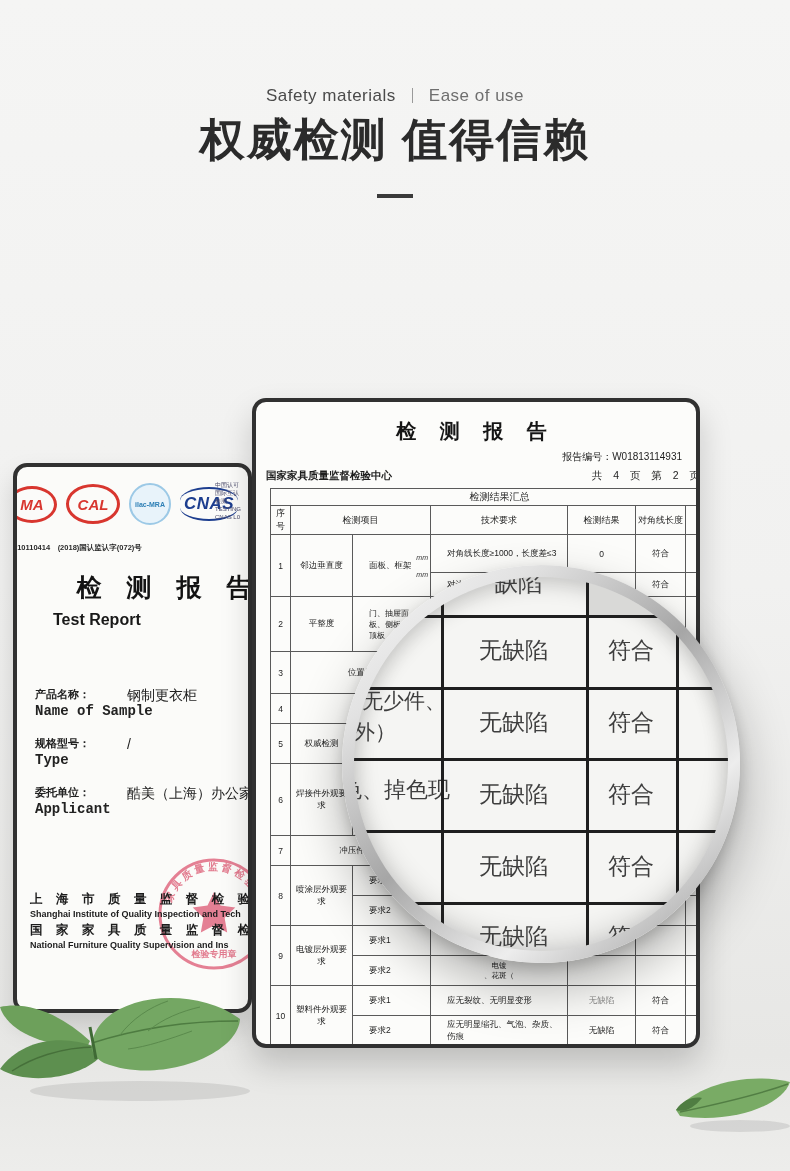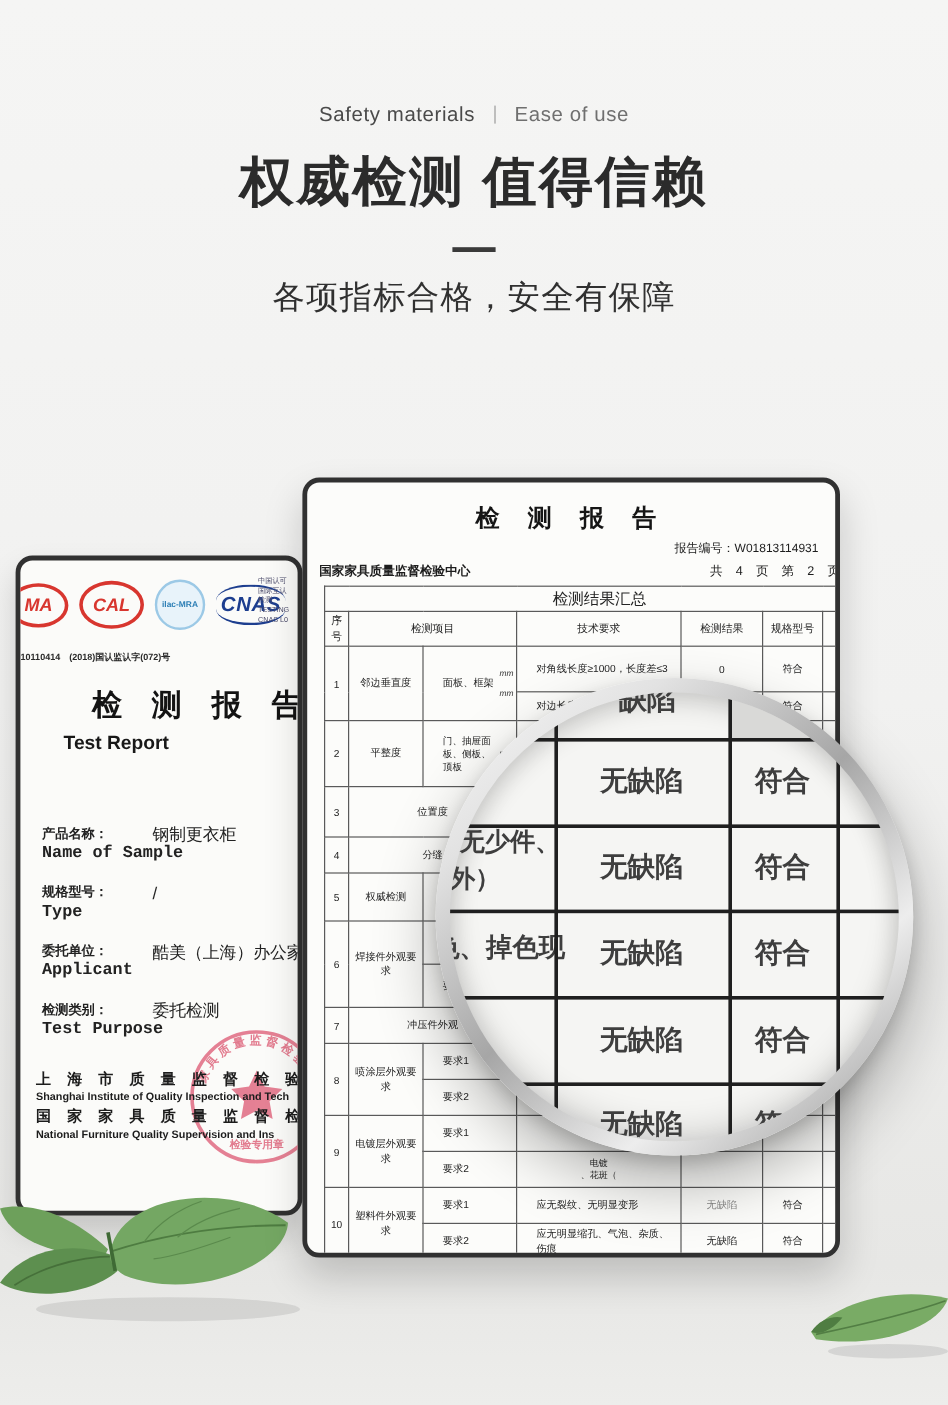--- a/index.html
+++ b/index.html
@@ -7,21 +7,21 @@
   body {
     position:relative; overflow:hidden;
     font-family:"Liberation Sans", sans-serif;
     background:linear-gradient(180deg,#f5f5f4 0%,#f1f1f0 50%,#e7e7e5 90%,#ededeb 100%);
   }
   
   .hero { position:absolute; top:0; left:0; width:790px; text-align:center; z-index:0; }
   .tagline { margin-top:86px; font-size:17px; color:#4a4a4a; letter-spacing:.5px; }
   .tagline .sep { display:inline-block; width:1px; height:15px; background:#9a9a9a; margin:0 16px; vertical-align:-2px; }
   .tagline .right { color:#6f6f6f; }
-  .hero-title { margin-top:16px; font-size:45px; font-weight:bold; color:#2b2b2b; letter-spacing:2px; }
+  .hero-title { margin-top:4px; font-size:45px; font-weight:bold; color:#2b2b2b; letter-spacing:2px; }
   .hero-divider { width:36px; height:4px; background:#3a3a3a; margin:24px auto 0; }
   .hero-sub { margin-top:20px; font-size:27px; color:#303030; letter-spacing:1px; }
   
   .doc { position:absolute; background:#fcfcfa; border:4px solid #313131; border-radius:14px; overflow:hidden; }
   .doc-left { left:13px; top:463px; width:239px; height:550px; z-index:1; background:#fbfbf9;
               box-shadow:0 14px 26px rgba(0,0,0,.15);padding-left:36px; }
   .doc-right { left:252px; top:398px; width:448px; height:650px; z-index:3;
                box-shadow:0 16px 32px rgba(0,0,0,.18); }
   
   .logos { position:absolute; top:16px; left:-10px; display:flex; align-items:center; gap:9px; }
@@ -49,30 +49,30 @@
   .stamp { position:absolute; left:130px; top:380px; opacity:.82; }
   
   .rdoc-title { margin-top:16px; text-align:center; font-size:20px; font-weight:bold; letter-spacing:9px; color:#151515; }
   .report-no { position:absolute; top:48px; right:14px; font-size:10px; color:#1d1d1d; }
   .org-line { position:absolute; top:67px; left:10px; font-size:10.5px; font-weight:bold; color:#1d1d1d;font-family:Liberation Mono, monospace; }
   .page-info { position:absolute; top:67px; right:-8px; font-size:10.5px; color:#1d1d1d; letter-spacing:4px; white-space:nowrap; }
   table.tbl { position:absolute; top:86px; left:14px; width:458px; border-collapse:collapse; table-layout:fixed;
               font-size:8.5px; color:#242424; }
   .tbl td { border:1px solid #5a5a5a; text-align:center; overflow:hidden; padding:1px 2px; }
   .tbl td.l { text-align:left; padding-left:16px; }
-  .tbl td.cap { font-size:13px;text-align:center; }
+  .tbl td.cap { font-size:10px;text-align:center; }
   .tbl td.hd { font-size:9px; }
   .cellflex { display:flex; justify-content:space-between; align-items:center; }
   .mmcol { display:flex; flex-direction:column; gap:10px; font-size:7px; color:#333; font-style:normal; }
   .pre { white-space:pre-line; text-align:left; font-size:7.5px; }
   .faded { opacity:.55; }
   
-  .magnifier { position:absolute; left:363px; top:565px; width:398px; height:398px; border-radius:50%; z-index:5;
+  .magnifier { position:absolute; left:342px; top:565px; width:398px; height:398px; border-radius:50%; z-index:5;
     background:linear-gradient(140deg,#fbfbfb 0%,#e2e2e2 22%,#a6a6a6 48%,#ededed 72%,#8f8f8f 100%);
-    box-shadow:0 24px 52px rgba(0,0,0,.30), 0 6px 14px rgba(0,0,0,.16);font-weight:bold; }
+    box-shadow:0 24px 52px rgba(0,0,0,.30), 0 6px 14px rgba(0,0,0,.16); }
   .mag-inner { position:absolute; inset:12px; border-radius:50%; background:#f5f5f3; overflow:hidden;
     box-shadow:inset 0 8px 20px rgba(0,0,0,.16), inset 0 -10px 26px rgba(0,0,0,.12); }
   .mag-vline { position:absolute; top:0; bottom:0; width:3px; background:#1f1f1f; }
   .mag-hline { position:absolute; left:0; right:0; height:3px; background:#1f1f1f; }
   .mag-band { position:absolute; left:232px; top:0; width:142px; height:38px; background:#d9d9d7; }
   .mag-row span { position:absolute; height:32px; line-height:32px; text-align:center; color:#3e3e3e; font-size:23px; }
   .mag-res { left:87px; width:145px; }
   .mag-ver { left:232px; width:90px; }
   .mag-frag { position:absolute; color:#3e3e3e; white-space:nowrap; }
   
@@ -81,21 +81,20 @@
 </style>
 </head>
 <body>
 
 <div class="hero">
   <div class="tagline">
     <span>Safety materials</span><span class="sep"></span><span class="right">Ease of use</span>
   </div>
   <div class="hero-title">权威检测 值得信赖</div>
   <div class="hero-divider"></div>
-  <div class="hero-sub">各项指标合格，安全有保障</div>
 </div>
 
 <div class="doc doc-left">
   <div class="logos">
     <span class="logo-oval logo-ma">MA</span>
     <span class="logo-oval logo-cal">CAL</span>
     <span class="logo-ilac">ilac-MRA</span>
     <span class="logo-cnas">CNAS</span>
   </div>
   <div class="cnas-note">
@@ -117,25 +116,20 @@
     </div>
     <div class="field">
       <div class="cn">规格型号：</div>
       <div class="en">Type</div>
       <div class="val">/</div>
     </div>
     <div class="field">
       <div class="cn">委托单位：</div>
       <div class="en">Applicant</div>
       <div class="val">酷美（上海）办公家具有限</div>
-    </div>
-    <div class="field">
-      <div class="cn">检测类别：</div>
-      <div class="en">Test Purpose</div>
-      <div class="val">委托检测</div>
     </div>
   </div>
 
   <svg class="stamp" width="134" height="134" viewBox="0 0 134 134">
     <defs>
         <path id="arcTop" d="M 67 67 m -44 0 a 44 44 0 1 1 88 0"></path>
       </defs>
     <circle cx="67" cy="67" r="54" fill="none" stroke="#e0667e" stroke-width="3"></circle>
     <path d="M67 45 l6.5 13.5 14.8 2 -10.7 10.3 2.6 14.6 -13.2-7 -13.2 7 2.6-14.6 -10.7-10.3 14.8-2 Z" fill="#e0667e"></path>
     <text font-size="10" fill="#dd6078" font-weight="bold" letter-spacing="3"><textPath href="#arcTop" startOffset="8%">家具质量监督检验中心</textPath></text>
@@ -168,21 +162,21 @@
       </colgroup>
     <tbody>
         <tr style="height:17px">
       <td colspan="7" class="cap">检测结果汇总</td>
     </tr>
     <tr style="height:26px">
       <td class="hd">序号</td>
       <td colspan="2" class="hd">检测项目</td>
       <td class="hd">技术要求</td>
       <td class="hd">检测结果</td>
-      <td class="hd">规格型号</td>
+      <td class="hd">对角线长度</td>
       <td class="hd">备注</td>
     </tr>
     <tr style="height:38px">
       <td rowspan="2">1</td>
       <td rowspan="2">邻边垂直度</td>
       <td rowspan="2" class="l">
             <div class="cellflex">
               <span>面板、框架</span>
               <span class="mmcol">
                 <i>mm</i>

